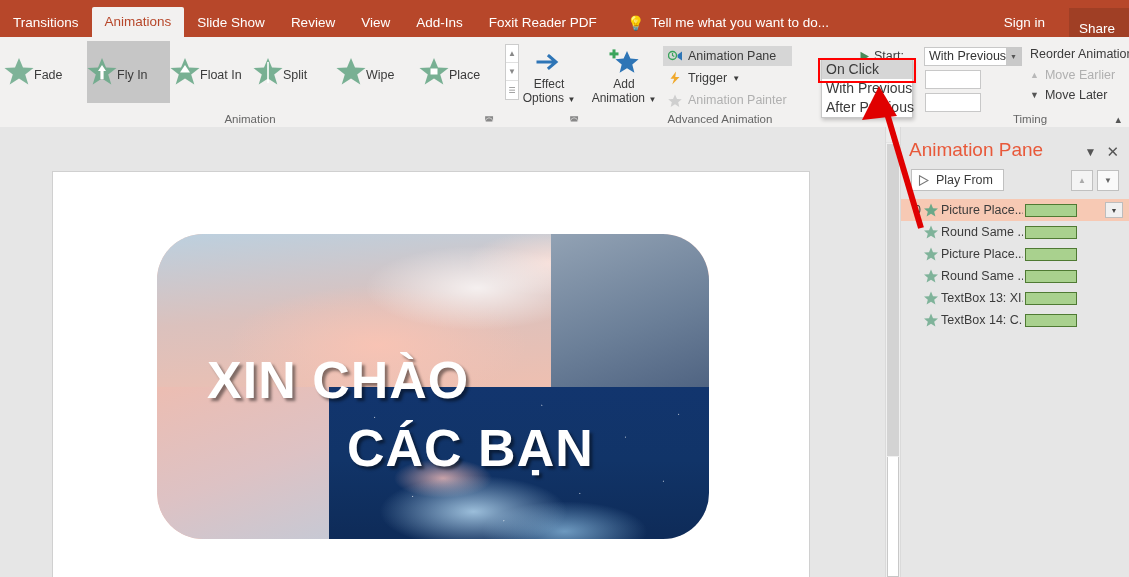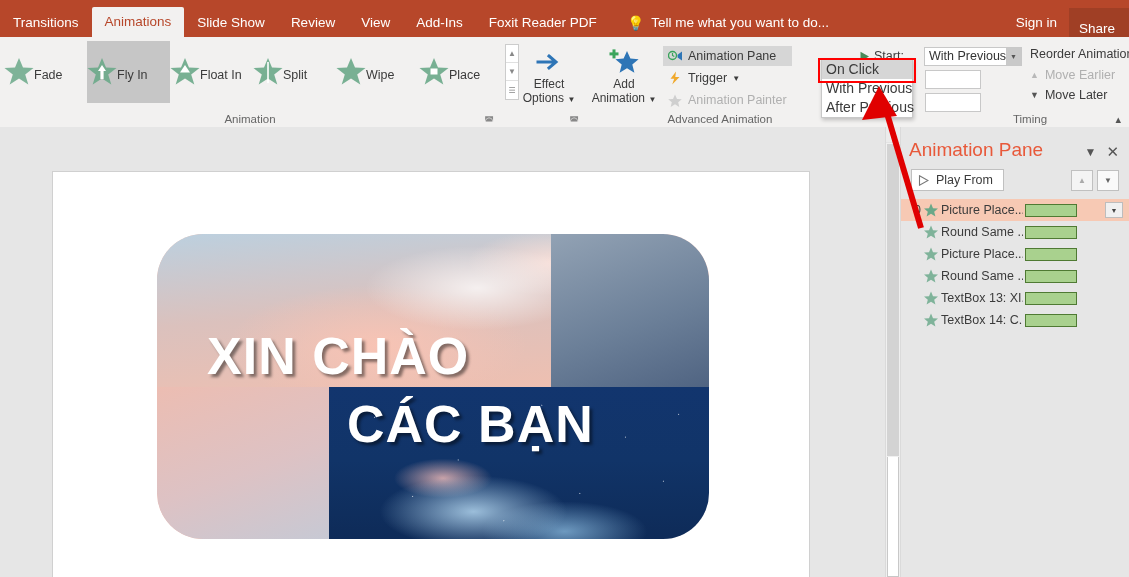--- a/index.html
+++ b/index.html
@@ -36,21 +36,21 @@
     line-height: 30px;
   }
   .tellme {
     display: flex; align-items: center; gap: 6px;
     color: #ffffff; font-size: 13.5px;
     margin-left: 18px; height: 29px;
   }
   .bulb { font-size: 14px; opacity: .95; }
   .tabbar-right {
     margin-left: auto; display: flex; align-items: center;
-    height: 29px; gap: 0px;
+    height: 29px; gap: 12px;
   }
   .signin { color:#fff; font-size:13.5px; padding: 0 12px; height:29px; line-height:29px;}
   .share {
     color:#fff; font-size:13.5px; padding: 0 14px 0 10px;
     height:29px; line-height:29px; background:#a03f25;
     display:flex; align-items:center; gap:6px;flex-direction:column;
   }
 
   
   .ribbon {
@@ -206,20 +206,21 @@
   .art .botleft {
     position:absolute; left:0; bottom:0; width: 172px; height: 152px;
     background: linear-gradient(160deg,#ecbdb2 0%,#ddc2c4 55%,#c7c9d4 100%);
     border-radius: 0 0 0 46px;
   }
   .arttxt {
     position:absolute; color:#ffffff; font-weight:bold;
     font-family:"Liberation Sans", sans-serif;
     letter-spacing: 1px;
     text-shadow: 3px 3px 3px rgba(0,0,0,.45);
+    margin-top: 24px;
   }
   .arttxt.l1 { left: 50px; top: 92px; font-size: 52px; }
   .arttxt.l2 { left: 190px; top: 160px; font-size: 52px; }
 
   
   .vscroll {
     position:absolute; left: 885px; top: 0px; width: 16px; bottom: 0;
     background:#f0f0f0; border-left:1px solid #dadada; border-right:1px solid #dadada;
   }
   .vscroll .arrowup {

